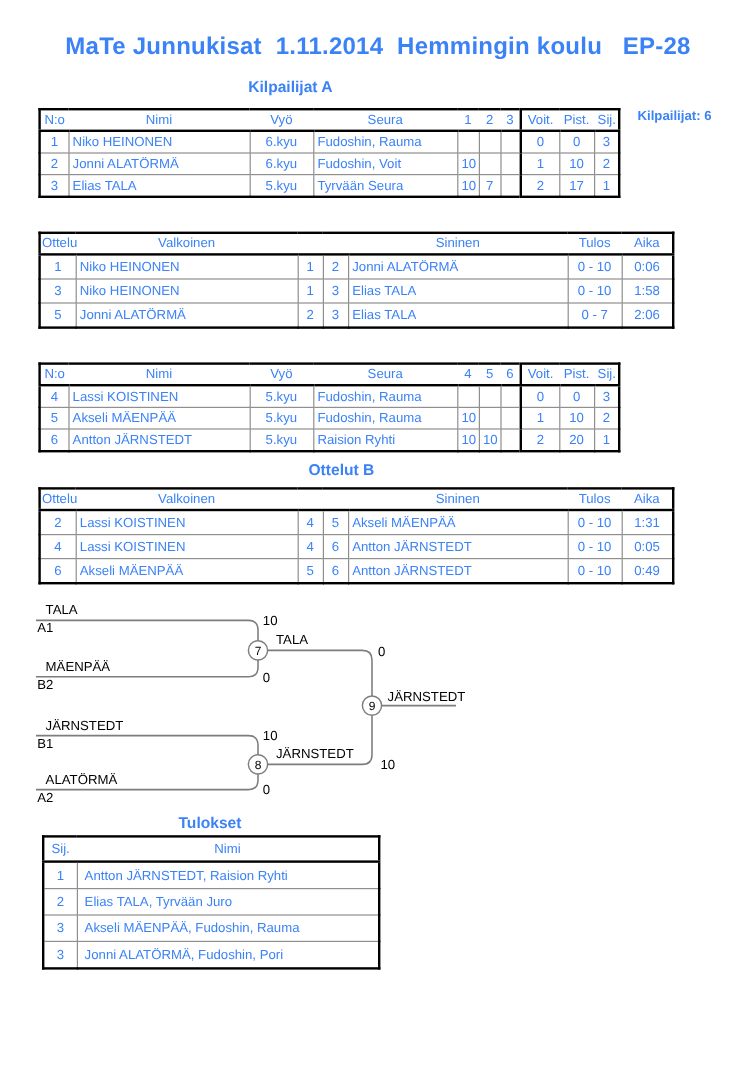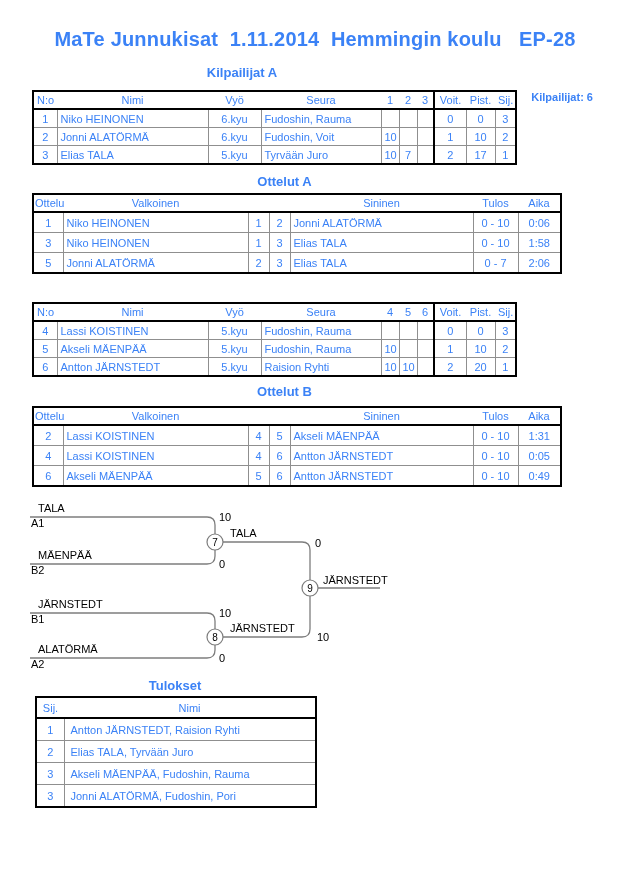--- a/index.html
+++ b/index.html
@@ -92,32 +92,31 @@
         <td></td>
         <td></td>
         <td class="tsep">1</td>
         <td>10</td>
         <td>2</td>
       </tr>
       <tr>
         <td>3</td>
         <td class="al">Elias TALA</td>
         <td>5.kyu</td>
-        <td class="al">Tyrvään Juro</td>
+        <td class="al">Tyrvään Seura</td>
         <td>10</td>
         <td>7</td>
         <td></td>
         <td class="tsep">2</td>
         <td>17</td>
         <td>1</td>
       </tr>
     </tbody>
   </table>
 
-  <div class="sec" style="left:32px;top:174px;width:505px">Ottelut A</div>
   <table class="grid ott" style="left:32px;top:193px;width:528px">
     <colgroup>
         <col style="width:30px">
         <col style="width:185px">
         <col style="width:21px">
         <col style="width:21px">
         <col style="width:183px">
         <col style="width:45px">
         <col style="width:43px">
       </colgroup>

